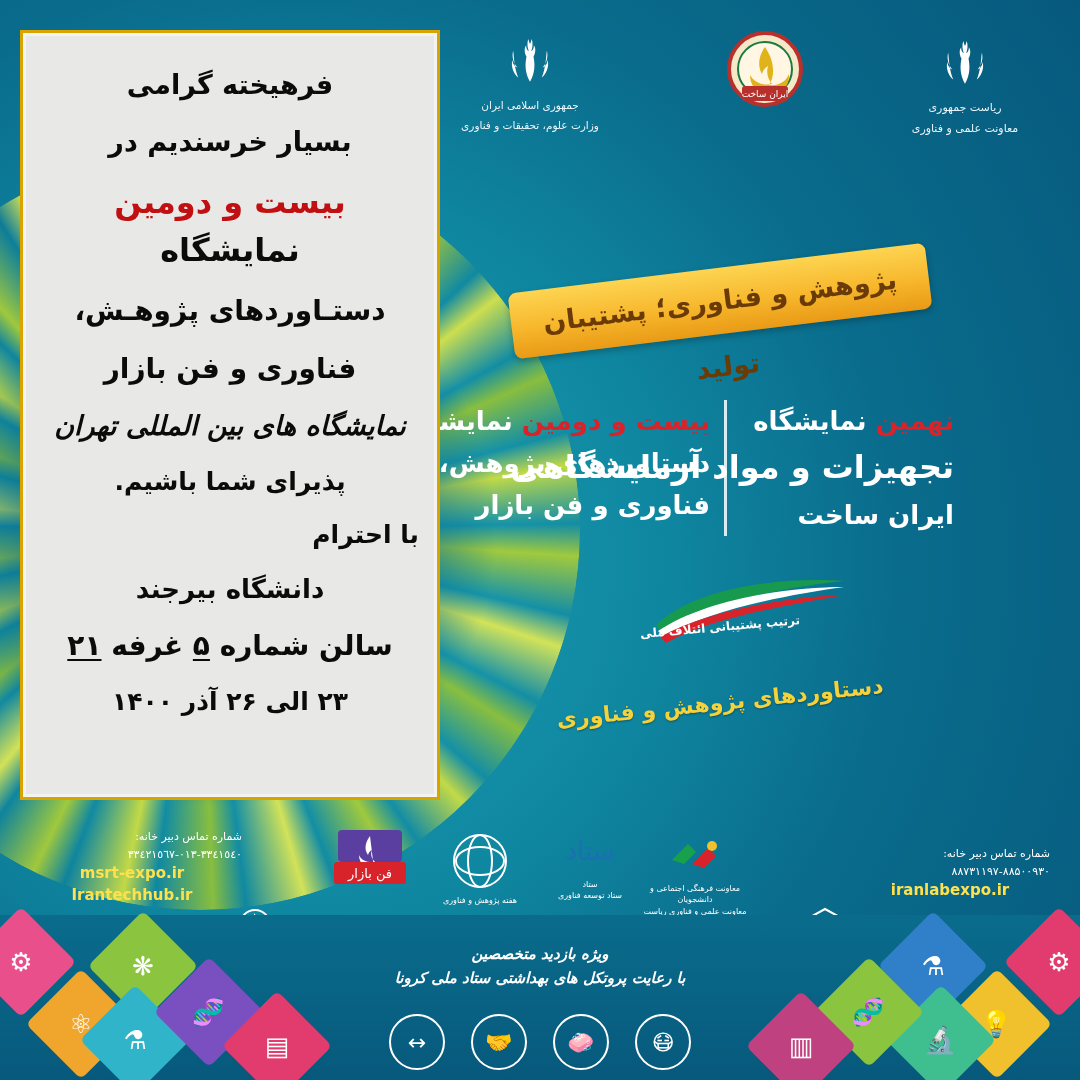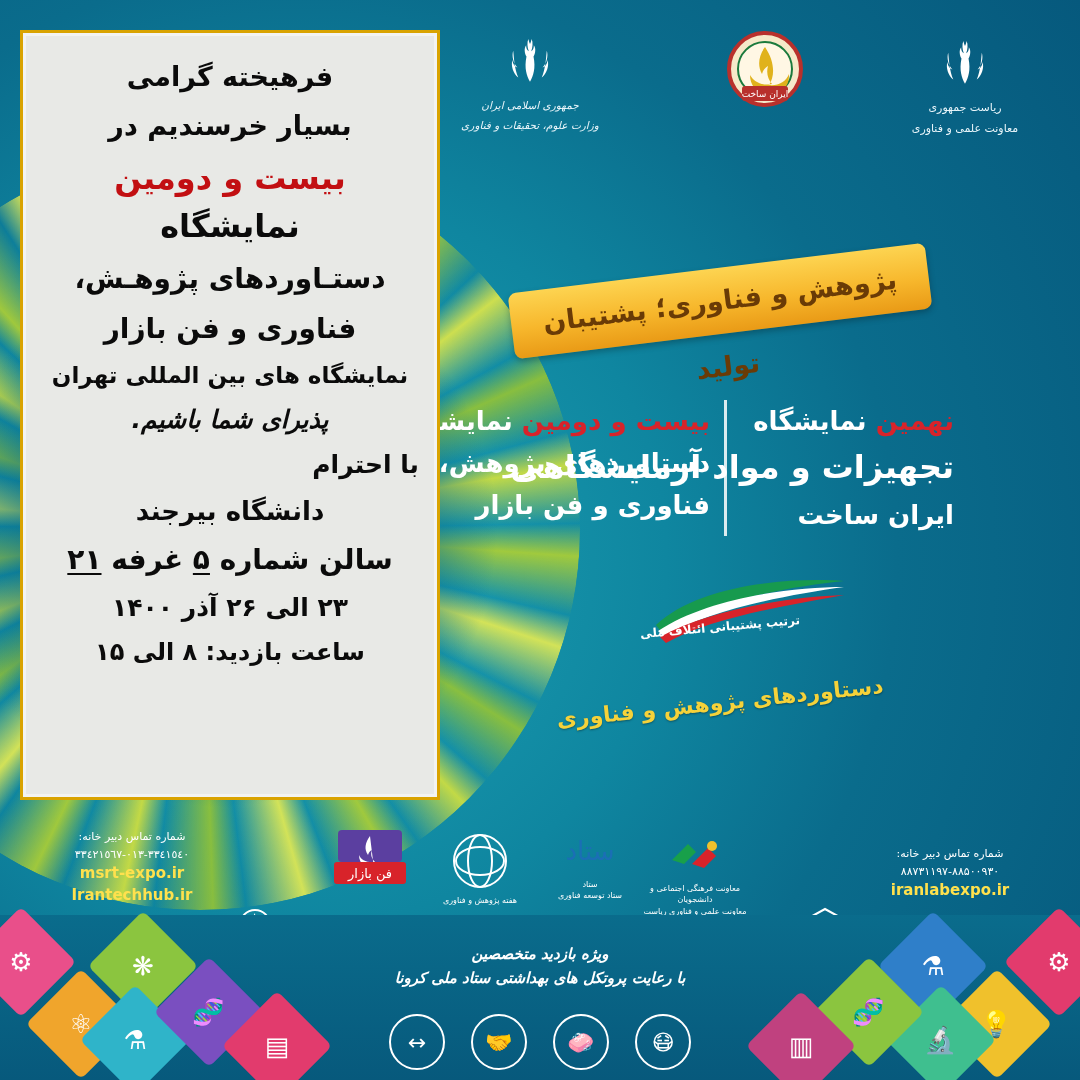--- a/index.html
+++ b/index.html
@@ -57,40 +57,40 @@
     background:radial-gradient(circle, rgba(8,110,140,.92) 0%, rgba(8,110,140,.75) 45%, rgba(8,110,140,0) 70%);
   }
   
   .top-logos{position:absolute;top:24px;right:0;left:0;height:140px;}
   .logo{position:absolute;text-align:center;color:#eaf6fb;}
   .logo .emblem{display:block;margin:0 auto 4px;}
   .logo .cap{font-size:10.5px;line-height:1.5;white-space:pre-line;letter-spacing:.2px;}
   #logo-presidency{right:30px;top:12px;width:170px;}
   #logo-presidency .cap{font-size:11px;}
   #logo-isiri{right:250px;top:6px;width:130px;}
-  #logo-ministry{right:440px;top:10px;width:220px;font-style:italic;}
+  #logo-ministry{right:440px;top:10px;width:220px;}
   .tulip{width:54px;height:52px;}
   
   .panel{
     position:absolute;top:30px;left:20px;width:420px;height:770px;
     background:#e8e9e6;border:3px solid #d9a300;
     box-shadow:0 0 0 3px #f3f3f1 inset;
     padding:16px 18px 10px;box-sizing:border-box;
     text-align:center;direction:rtl;
   }
-  .panel p{margin:8px 0 7px;font-weight:bold;color:#0b0b0b;line-height:1.5;}
+  .panel p{margin:16px 0 7px;font-weight:bold;color:#0b0b0b;line-height:1.5;}
   .p-l1{font-size:27px;}
   .p-l2{font-size:27px;}
   .p-l3{font-size:32px;}
   .p-l3 .hl{color:#c20f12;}
   .p-l4{font-size:28px;}
   .p-l5{font-size:28px;}
   .p-l6{font-size:25px;}
-  .p-l7{font-size:23px;}
-  .p-l8{font-size:25px;font-style:italic;}
+  .p-l7{font-size:27px;font-style:italic;}
+  .p-l8{font-size:25px;}
   .p-l9{font-size:25px;text-align:right;}
   .p-l10{font-size:26px;}
   .p-hall{font-size:28px;}
   .p-hall u{text-decoration:underline;text-underline-offset:4px;}
   .p-date{font-size:25px;color:#c20f12;margin-top:10px;}
   .p-time{font-size:24px;color:#c20f12;}
   
   .ribbon{
     position:absolute;top:268px;right:150px;width:420px;height:66px;
     background:linear-gradient(180deg,#fdd451 0%,#f7b72c 55%,#e99a16 100%);
@@ -117,21 +117,21 @@
   
   .arc-text{
     position:absolute;top:690px;right:190px;width:340px;text-align:center;
     font-size:22px;font-weight:bold;color:#f5d23a;transform:rotate(-6deg);
     text-shadow:0 1px 2px rgba(0,0,0,.35);
   }
   
   .contact{position:absolute;color:#fff;text-align:center;direction:rtl;}
   #contact-lab{right:30px;top:845px;width:200px;}
   #contact-tech{left:22px;top:828px;width:220px;}
-  .contact .t{font-size:11px;line-height:1.6;}
+  .contact .t{font-size:11px;line-height:1.6;text-align:right;}
   .contact .web{font-size:15px;font-weight:bold;color:#ffe14d;line-height:1.45;}
   
   .partners{position:absolute;top:828px;right:330px;width:430px;height:110px;}
   .plogo{position:absolute;text-align:center;color:#fff;font-size:8px;line-height:1.4;}
   
   .inst{position:absolute;color:#fff;text-align:center;font-size:9.5px;line-height:1.5;}
   #inst-isti{right:170px;top:905px;width:170px;}
   #inst-msrt{left:165px;top:905px;width:180px;}
   .inst .web{font-size:11px;font-weight:bold;margin-top:2px;}
   
@@ -239,21 +239,20 @@
     <p class="p-l4">دستـاوردهای پژوهـش،</p>
     <p class="p-l5">فناوری و فن بازار</p>
     <p class="p-l7">نمایشگاه های بین المللی تهران</p>
     <p class="p-l8">پذیرای شما باشیم.</p>
     <p class="p-l9">با احترام</p>
     <p class="p-l10">دانشگاه بیرجند</p>
     <p class="p-hall">
       <span>سالن شماره </span><u>۵</u><span> غرفه </span><u>۲۱</u>
     </p>
     <p class="p-date">۲۳ الی ۲۶ آذر ۱۴۰۰</p>
-    <p class="p-time">ساعت بازدید: ۸ الی ۱۵</p>
   </div>
 
   <div class="contact" id="contact-lab">
     <div class="t">شماره تماس دبیر خانه:</div>
     <div class="t">۸۸۷۳۱۱۹۷-۸۸۵۰۰۹۳۰</div>
     <div class="web">iranlabexpo.ir</div>
   </div>
 
   <div class="contact" id="contact-tech">
     <div class="t">شماره تماس دبیر خانه:</div>

